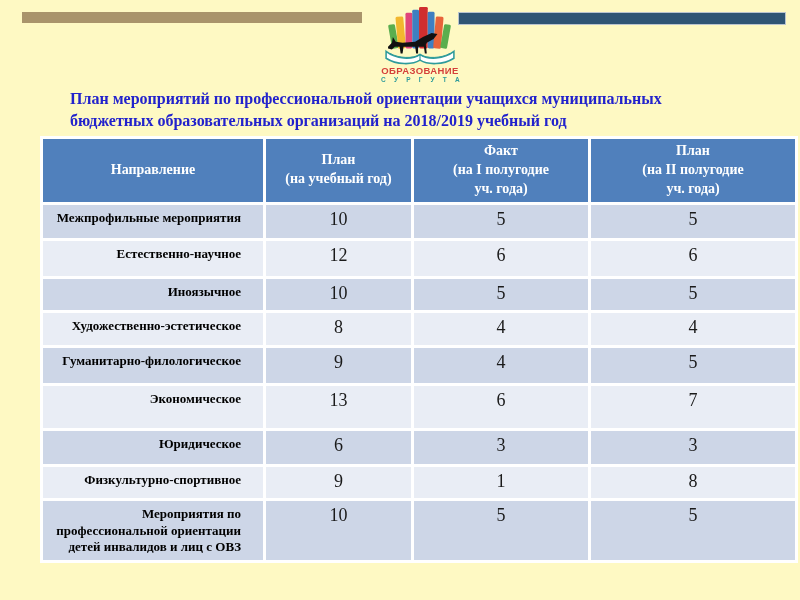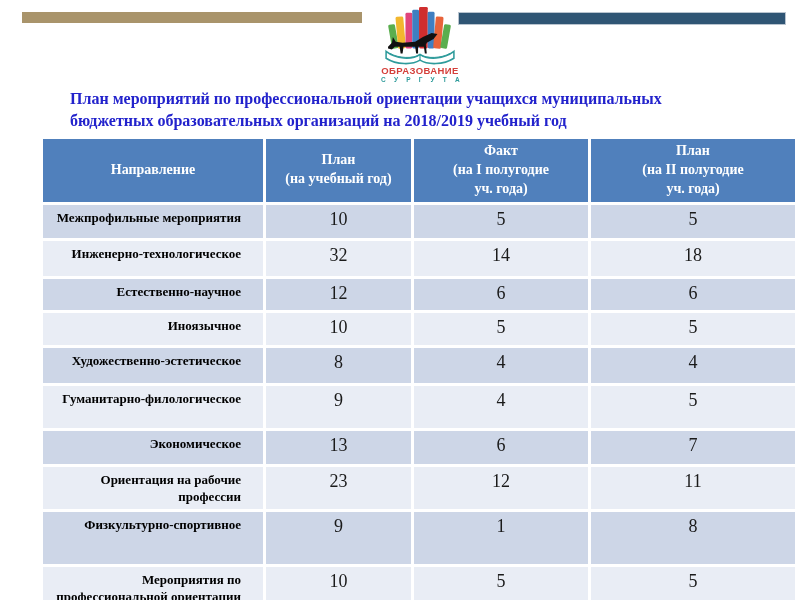--- a/index.html
+++ b/index.html
@@ -1,17 +1,17 @@
 <!DOCTYPE html>
 <html style="--left-bar: #A9946B; --right-bar: #2F5574; --title-color: #2222CC; --header-bg: #5080BC; --band-row: #CDD6E7; --light-row: #E9EDF5; --logo-red: #D43F3A; --logo-teal: #2E9B9B;"><head>
 <meta charset="utf-8">
 <style>
   html,body{margin:0;padding:0;background:#888;}
   .slide{
-    position:relative;width:800px;height:600px;background:#ffffff;
+    position:relative;width:800px;height:600px;background:#fef9c3;
     overflow:hidden;margin:0 auto;
     font-family:"Liberation Serif","DejaVu Serif",serif;
   }
   
   .bar-left{
     position:absolute;left:22px;top:12px;width:340px;height:11px;
     background:var(--left-bar,#A9946B);
   }
   .bar-right{
     position:absolute;left:458px;top:12px;width:326px;height:11px;
@@ -133,26 +133,20 @@
       </tr>
     </thead>
     <tbody>
       <tr>
         <td class="lbl">Межпрофильные мероприятия</td>
         <td class="num">10</td>
         <td class="num">5</td>
         <td class="num">5</td>
       </tr>
       <tr>
-        <td class="lbl">Инженерно-технологическое</td>
-        <td class="num">32</td>
-        <td class="num">14</td>
-        <td class="num">18</td>
-      </tr>
-      <tr>
         <td class="lbl">Естественно-научное</td>
         <td class="num">12</td>
         <td class="num">6</td>
         <td class="num">6</td>
       </tr>
       <tr>
         <td class="lbl">Иноязычное</td>
         <td class="num">10</td>
         <td class="num">5</td>
         <td class="num">5</td>
@@ -169,24 +163,24 @@
         <td class="num">4</td>
         <td class="num">5</td>
       </tr>
       <tr>
         <td class="lbl">Экономическое</td>
         <td class="num">13</td>
         <td class="num">6</td>
         <td class="num">7</td>
       </tr>
       <tr>
-        <td class="lbl">Ориентация на рабочие профессии</td>
-        <td class="num">23</td>
-        <td class="num">12</td>
-        <td class="num">11</td>
+        <td class="lbl">Юридическое</td>
+        <td class="num">6</td>
+        <td class="num">3</td>
+        <td class="num">3</td>
       </tr>
       <tr>
         <td class="lbl">Физкультурно-спортивное</td>
         <td class="num">9</td>
         <td class="num">1</td>
         <td class="num">8</td>
       </tr>
       <tr>
         <td class="lbl">Мероприятия по профессиональной ориентации детей инвалидов и лиц с ОВЗ</td>
         <td class="num">10</td>

